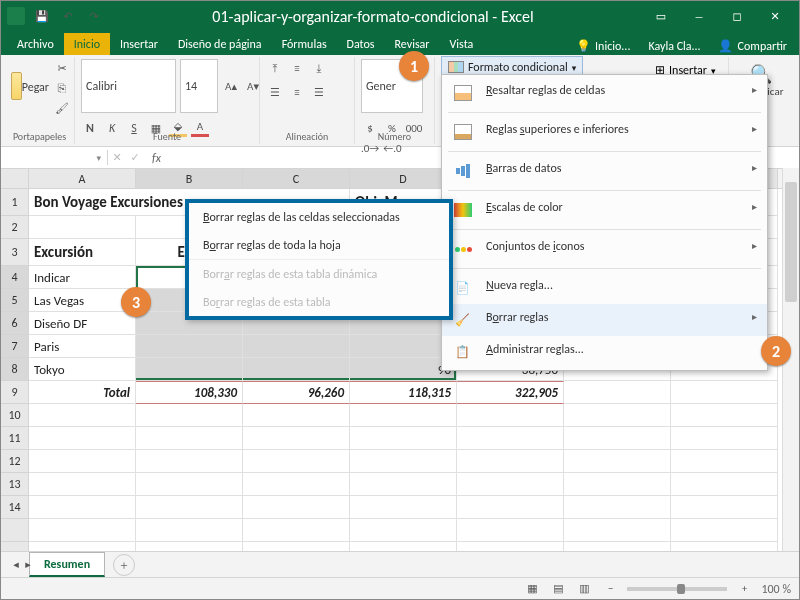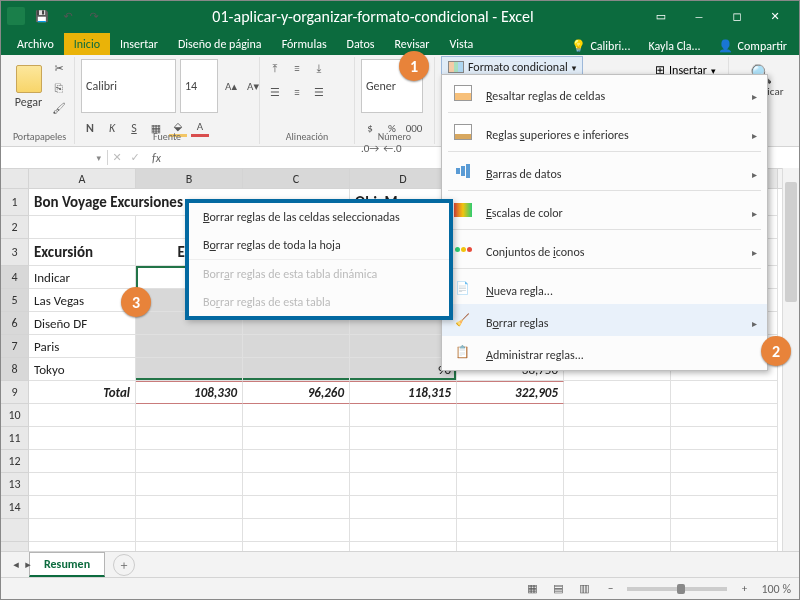--- a/index.html
+++ b/index.html
@@ -14,21 +14,21 @@
 .tab.active { background:#eab308; color:#0c6b3e; }
 .tabs .right { margin-left:auto; display:flex; align-items:center; gap:6px; padding-right:6px; color:#fff; font-size:12px;}
 .rightbtn { display:flex; align-items:center; gap:4px; padding:2px 6px;}
 .ribbon { height:92px; background:#f3f3f3; border-bottom:1px solid #d4d4d4; display:flex; padding:2px 4px; }
 .group { border-right:1px solid #e0e0e0; padding:2px 6px 14px 6px; position:relative; display:flex; flex-direction:column; }
 .group-label { position:absolute; bottom:1px; left:0; right:0; text-align:center; font-size:10px; color:#666; }
 .group-body { display:flex; flex-direction:column; gap:2px; }
 .ctrl { font-size:12px; color:#444; border:1px solid #c8c8c8; background:#fff; padding:19px 4px; }
 .iconrow { display:flex; gap:4px; align-items:center; color:#666;}
 .iconbtn { min-width:18px; height:18px; display:flex; align-items:center; justify-content:center; color:#555; font-size:11px;}
-.paste-big { width:38px; height:56px; display:flex; flex-direction:column; align-items:center; justify-content:center; font-size:11px; color:#444;}
+.paste-big { width:38px; height:56px; display:flex; flex-direction:row; align-items:center; justify-content:center; font-size:11px; color:#444;}
 .paste-icon { width:26px; height:28px; background:linear-gradient(#fce79c,#f8d56a); border:1px solid #c9a658; border-radius:2px; margin-bottom:2px;}
 .cf-button { display:flex; align-items:center; gap:4px; background:#e1ecf7; border:1px solid #9db8d9; padding:3px 6px; font-size:12px; color:#222;}
 .cf-icon { width:16px; height:12px; background:linear-gradient(to right,#f5cba7 33%,#a9dfbf 33% 66%,#aed6f1 66%); border:1px solid #888;}
 .namebox-row { height:22px; border-bottom:1px solid #d4d4d4; display:flex; align-items:center; background:#fff;}
 .namebox { width:107px; border-right:1px solid #d4d4d4; padding:2px 6px; display:flex; align-items:center; justify-content:space-between; font-size:12px;}
 .fx { padding:0 8px; color:#666; font-style:italic;}
 .grid { position:relative; }
 .colheaders { display:flex; height:20px; background:#f3f3f3; border-bottom:1px solid #d4d4d4;}
 .corner { width:28px; background:#e8e8e8; border-right:1px solid #d4d4d4;}
 .colh { width:107px; text-align:center; border-right:1px solid #d4d4d4; line-height:20px; color:#333; background:#e8e8e8;}
@@ -48,21 +48,21 @@
 .row9 .rowb { border-bottom:1px solid #c97b7b !important; border-top:1px solid #c97b7b !important; font-weight:bold;}
 .sheet-tabs { position:absolute; bottom:22px; left:0; right:0; height:26px; border-top:1px solid #d4d4d4; background:#f3f3f3; display:flex; align-items:center; padding-left:28px; gap:2px;}
 .sheettab { padding:4px 14px; background:#fff; border:1px solid #b5b5b5; border-bottom:2px solid #0c6b3e; color:#0c6b3e; font-weight:600; font-size:12px;}
 .addsheet { width:22px; height:22px; border:1px solid #ccc; border-radius:50%; text-align:center; line-height:20px; margin-left:6px; color:#666;}
 .statusbar { position:absolute; bottom:0; left:0; right:0; height:22px; background:#f3f3f3; border-top:1px solid #d4d4d4; display:flex; align-items:center; padding:0 8px; font-size:11px; color:#666; justify-content:flex-end; gap:8px;}
 .zoom-slider { width:100px; height:4px; background:#ccc; position:relative;}
 .zoom-slider::after { content:""; position:absolute; left:50%; top:-3px; width:8px; height:10px; background:#888; border-radius:2px;}
 
 .cf-menu { position:absolute; top:73px; left:440px; width:327px; background:#fcfcfc; border:1px solid #bfbfbf; box-shadow:2px 2px 6px rgba(0,0,0,.3); z-index:30; padding:2px 0;}
 .cf-btn-host { position:absolute; top:55px; left:440px; z-index:29; }
-.cf-menu .mi { display:flex; align-items:flex-end; padding:6px 10px; gap:12px; font-size:12px; color:#333; cursor:pointer;}
+.cf-menu .mi { display:flex; align-items:flex-start; padding:6px 10px; gap:12px; font-size:12px; color:#333; cursor:pointer;}
 .cf-menu .sep { height:1px; background:#e0e0e0; margin:3px 6px;}
 .cf-menu .mi .arrow { margin-left:auto; color:#666; font-size:10px;}
 .cf-menu .ico { width:22px; height:20px; display:flex; align-items:center; justify-content:center; }
 .ico-hl { background:linear-gradient(#fff 50%,#f7c07a 50%); border:1px solid #999; width:18px; height:16px;}
 .ico-top { border:1px solid #999; width:18px; height:16px; background:linear-gradient(#fff 65%,#d8a860 65%);}
 .ico-bars { display:flex; align-items:flex-end; gap:1px;} .ico-bars span{width:4px;background:#5a9bd5;} .ico-bars span:nth-child(1){height:6px}.ico-bars span:nth-child(2){height:10px}.ico-bars span:nth-child(3){height:14px}
 .ico-scale { width:18px; height:14px; background:linear-gradient(to right,#e74c3c,#f1c40f,#2ecc71);}
 .ico-icons { display:flex; gap:1px;} .ico-icons span{width:5px;height:5px;border-radius:50%} .ico-icons span:nth-child(1){background:#2ecc71}.ico-icons span:nth-child(2){background:#f1c40f}.ico-icons span:nth-child(3){background:#e74c3c}
 .und { text-decoration:underline; text-decoration-thickness:1px; }
 
@@ -97,21 +97,21 @@
 <div class="tabs">
   <div class="tab">Archivo</div>
   <div class="tab active">Inicio</div>
   <div class="tab">Insertar</div>
   <div class="tab">Diseño de página</div>
   <div class="tab">Fórmulas</div>
   <div class="tab">Datos</div>
   <div class="tab">Revisar</div>
   <div class="tab">Vista</div>
   <div class="right">
-    <div class="rightbtn">💡 <span>Calibri...</span></div>
+    <div class="rightbtn">💡 <span>Inicio...</span></div>
     <div class="rightbtn">Kayla Cla...</div>
     <div class="rightbtn">👤 <span>Compartir</span></div>
   </div>
 </div>
 
 <div class="ribbon">
   <div class="group" style="width:70px">
     <div class="group-body" style="flex-direction:row;">
       <div class="paste-big">
         <div class="paste-icon"></div>

